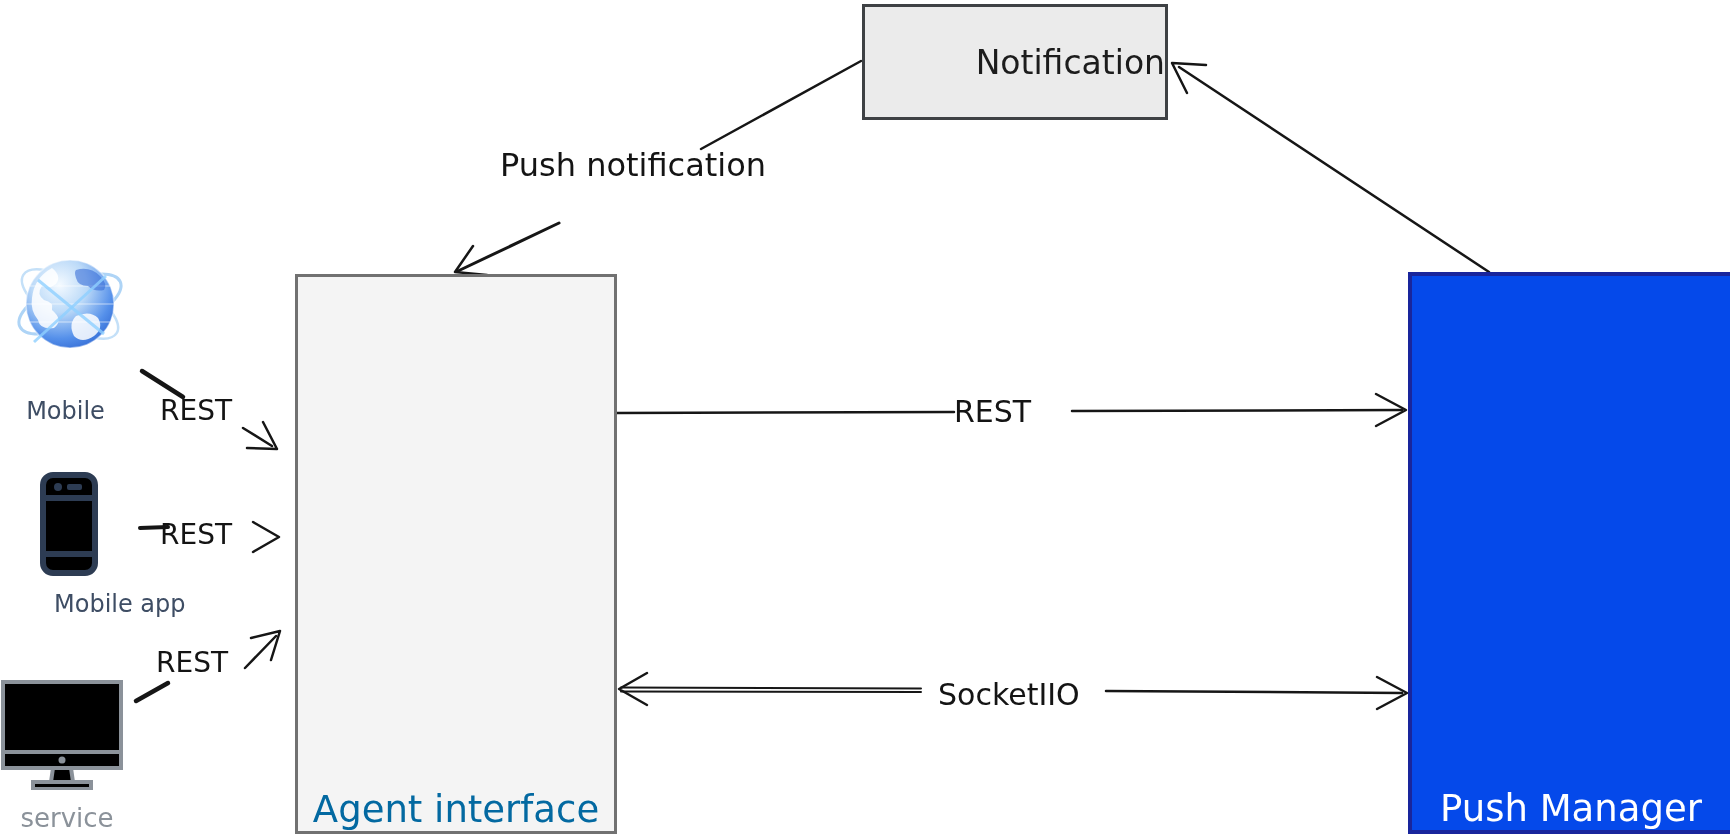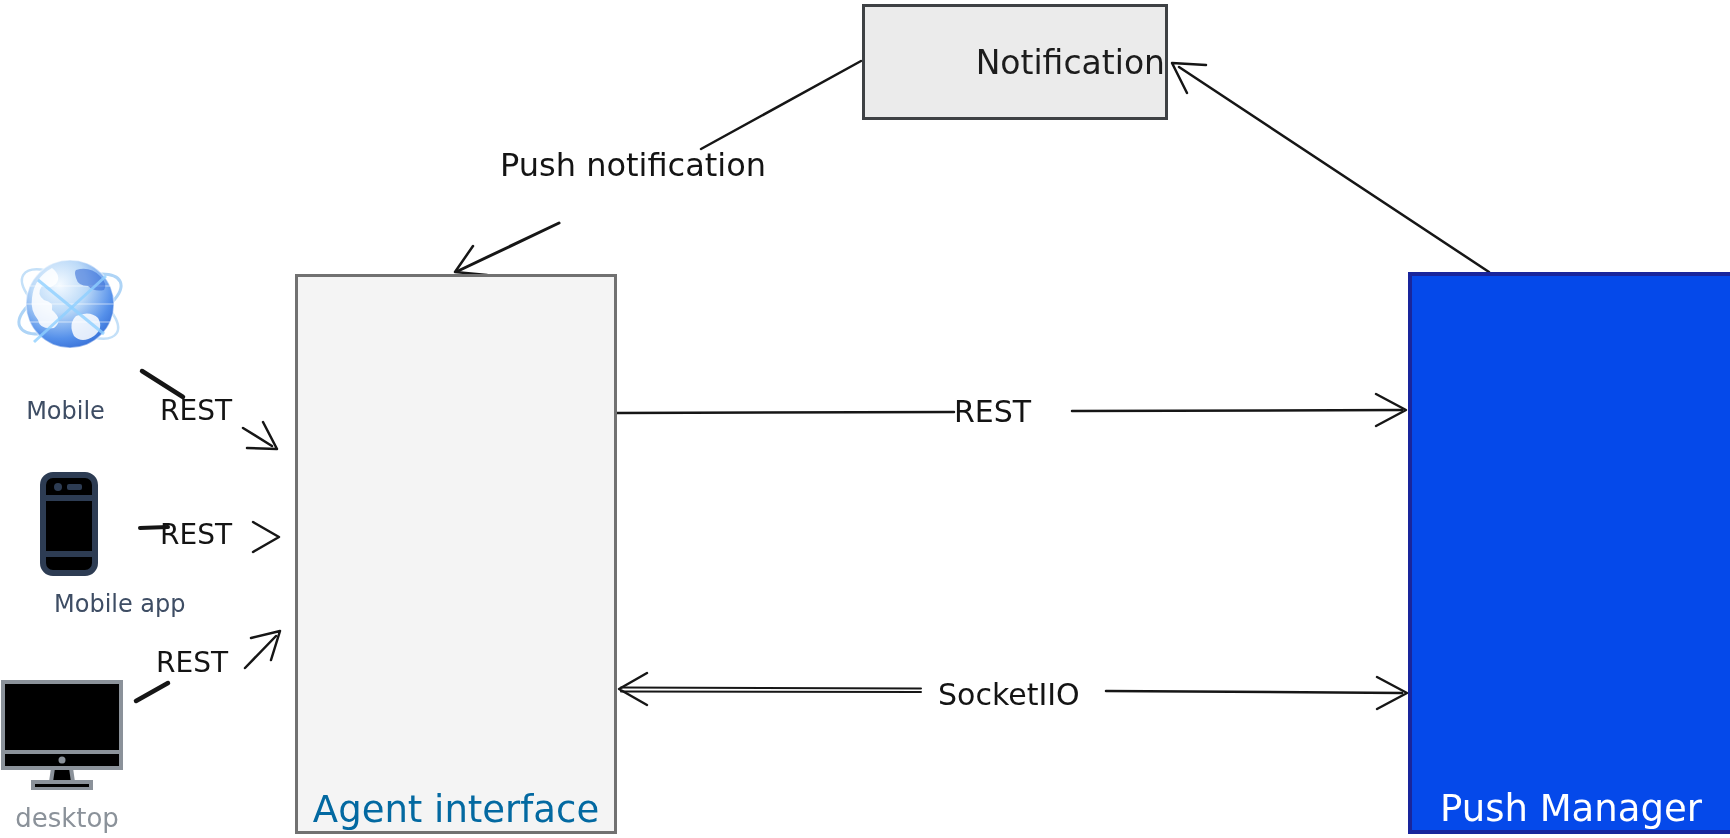--- a/index.html
+++ b/index.html
@@ -178,21 +178,21 @@
   <svg class="client-icon icon-monitor" width="126" height="112" viewBox="0 0 126 112">
     <rect x="3" y="4" width="118" height="70" stroke="#8b929a" stroke-width="4"></rect>
     <rect x="3" y="74" width="118" height="16" stroke="#8b929a" stroke-width="4"></rect>
     <circle cx="62" cy="82" r="3.5" fill="#8b929a"></circle>
     <path d="M53 90 L51 104 L73 104 L71 90 Z" stroke="#8b929a" stroke-width="4"></path>
     <rect x="33" y="104" width="58" height="7" stroke="#8b929a" stroke-width="4"></rect>
   </svg>
 
   <div class="client-label lbl-browser">Mobile</div>
   <div class="client-label lbl-mobile">Mobile app</div>
-  <div class="client-label lbl-desktop">desktop</div>
+  <div class="client-label lbl-desktop">service</div>
 
   <div class="edge-label lbl-rest-small lbl-rest-1">REST</div>
   <div class="edge-label lbl-rest-small lbl-rest-2">REST</div>
   <div class="edge-label lbl-rest-small lbl-rest-3">REST</div>
   <div class="edge-label lbl-rest-main">REST</div>
   <div class="edge-label lbl-socket">SocketIIO</div>
   <div class="edge-label lbl-push">Push notification</div>
 
 </div>
 

